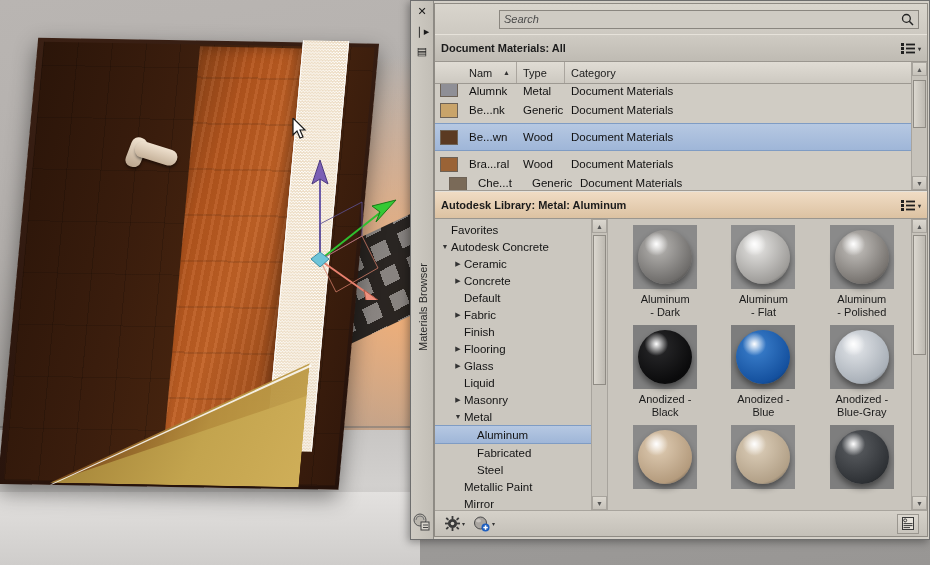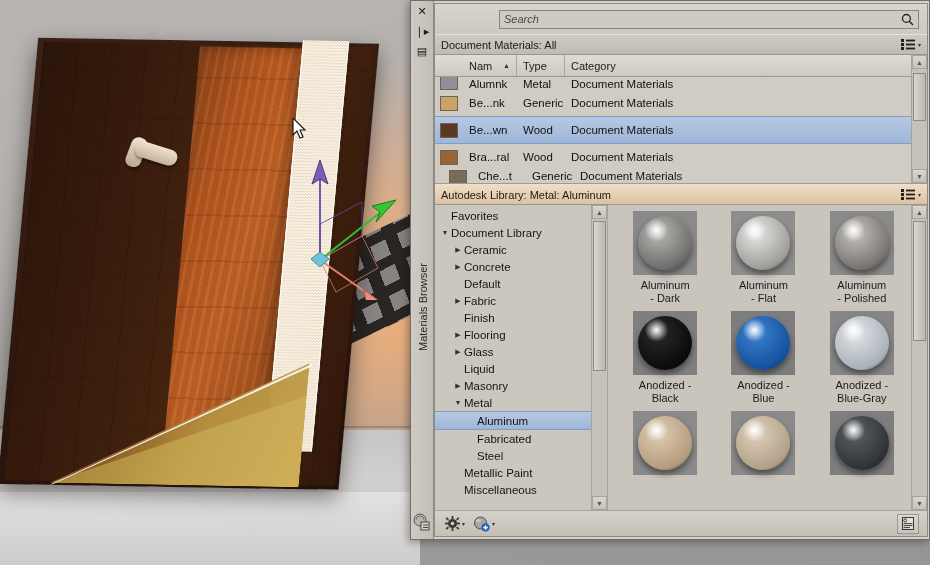--- a/index.html
+++ b/index.html
@@ -98,22 +98,22 @@
   .pane{position:absolute;left:23px;top:2px;width:494px;height:534px;
     background:#d4d0c8;border:1px solid #8f8b84;box-sizing:border-box;
     display:flex;flex-direction:column;}
 
   .searchbar{height:30px;display:flex;align-items:center;padding:0 8px;
     background:linear-gradient(180deg,#d9d5cd,#cdc9c1);flex:0 0 auto;}
   .search-box{margin-left:56px;flex:1;height:19px;background:#cfcbc3;
     border:1px solid #8a867f;display:flex;align-items:center;padding:0 4px;box-sizing:border-box;}
   .search-ph{flex:1;font-size:11px;font-style:italic;color:#4a4a4a;}
 
-  .secbar{height:21px;display:flex;align-items:center;padding:0 6px;box-sizing:border-box;
-    font-size:11px;font-weight:normal;color:#1b1b1b;flex:0 0 auto;
+  .secbar{height:28px;display:flex;align-items:center;padding:0 6px;box-sizing:border-box;
+    font-size:11px;font-weight:bold;color:#1b1b1b;flex:0 0 auto;
     background:linear-gradient(180deg,#cfcbc3,#bfbbb3);
     border-top:1px solid #e6e2da;border-bottom:1px solid #9a968f;}
   .secbar.lib{background:linear-gradient(180deg,#f0dcc4,#dcc2a2);border-bottom:1px solid #a99madc;}
   .secbar .sp{flex:1;}
   .viewico{display:flex;align-items:center;gap:3px;}
 
   
   .doclist{flex:0 0 auto;height:128px;background:#d0ccc4;display:flex;flex-direction:column;
     border-bottom:1px solid #a09c95;position:relative;}
   .thead{display:flex;height:21px;align-items:stretch;font-size:11px;color:#1b1b1b;
@@ -338,21 +338,21 @@
 
     <div class="libarea">
       <div class="tree">
         <div class="tree-scroll" id="tree-nodes">
             <div class="tnode bold" style="padding-left: 4px;">
               <span class="tw"></span>
               <span>Favorites</span>
             </div>
             <div class="tnode bold" style="padding-left: 4px;">
               <span class="tw">▼</span>
-              <span>Document Library</span>
+              <span>Autodesk Concrete</span>
               <span class="lock"><svg width="11" height="12" viewBox="0 0 11 12">
                   <path d="M3 5V3.4a2.5 2.5 0 0 1 5 0V5" fill="none" stroke="#3a3a3a" stroke-width="1.2"></path>
                   <rect x="1.5" y="5" width="8" height="6" fill="#c9c5bd" stroke="#3a3a3a" stroke-width="1"></rect>
                   <circle cx="5.5" cy="8" r="1.1" fill="#3a3a3a"></circle>
                 </svg></span>
             </div>
             <div class="tnode" style="padding-left: 17px;">
               <span class="tw">▶</span>
               <span>Ceramic</span>
             </div>
@@ -400,20 +400,24 @@
               <span class="tw"></span>
               <span>Fabricated</span>
             </div>
             <div class="tnode" style="padding-left: 30px;">
               <span class="tw"></span>
               <span>Steel</span>
             </div>
             <div class="tnode" style="padding-left: 17px;">
               <span class="tw"></span>
               <span>Metallic Paint</span>
+            </div>
+            <div class="tnode" style="padding-left: 17px;">
+              <span class="tw"></span>
+              <span>Mirror</span>
             </div>
             <div class="tnode" style="padding-left: 17px;">
               <span class="tw"></span>
               <span>Miscellaneous</span>
             </div>
           </div>
         <div class="vsb">
           <div class="sb-arrow">▲</div>
           <div class="sb-track">
             <div class="sb-thumb" style="top:2px;height:150px;"></div>

